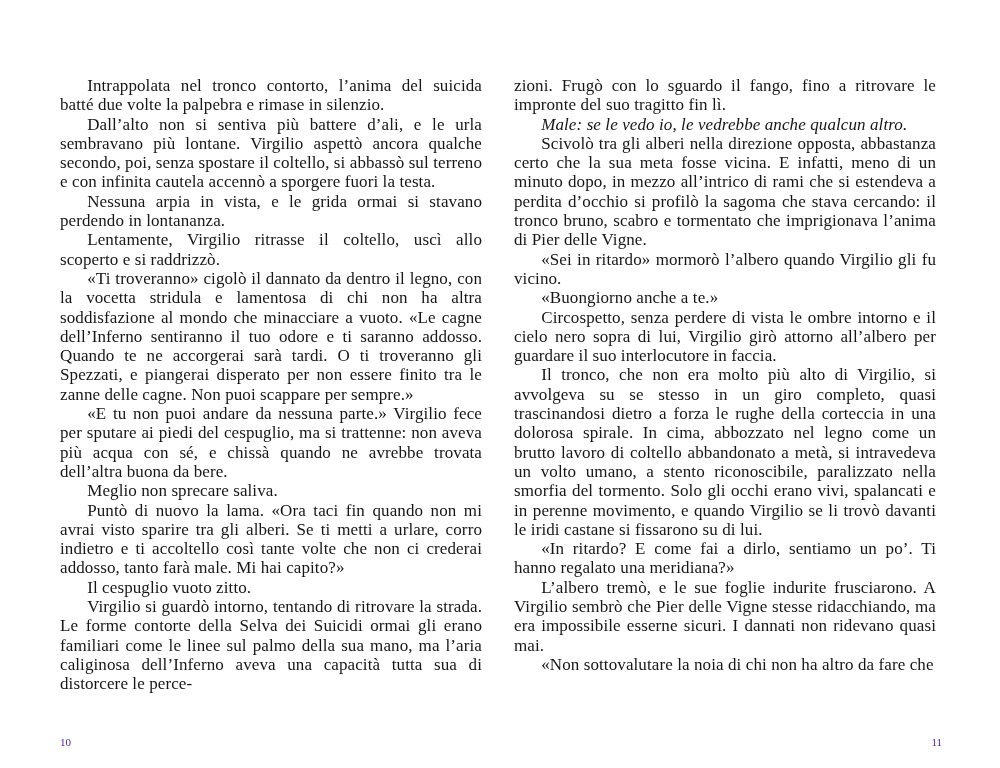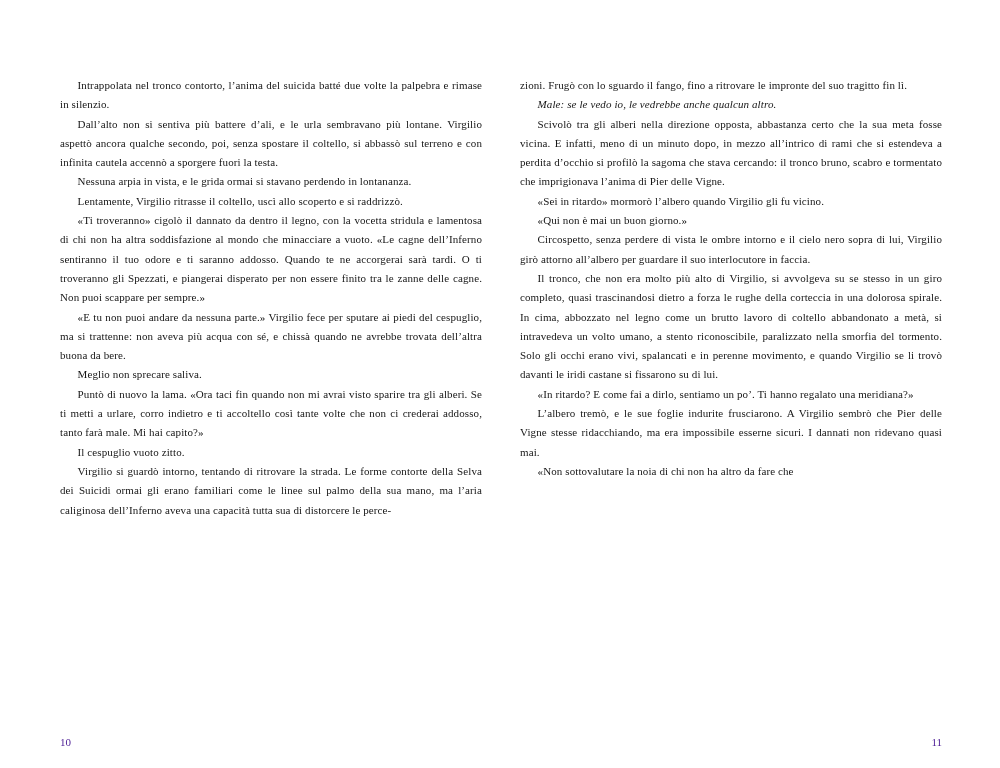--- a/index.html
+++ b/index.html
@@ -27,25 +27,25 @@
     height: 768px;
   }
   .page-left  { left: 0; }
   .page-right { left: 500px; }
   .page-text {
     position: absolute;
     top: 76px;
     width: 422px;
   }
   .page-left  .page-text { left: 60px; }
-  .page-right .page-text { left: 20px; }
+  .page-right .page-text { left: 14px; }
   .page-text p {
     margin: 0;
     padding: 0;
-    font-size: 11px;
+    font-size: 17px;
     line-height: 19.3px;
     text-align: justify;
     text-indent: 1.6em;
     letter-spacing: 0.1px;
   }
   .page-text p.no-indent { text-indent: 0; }
   .page-text p.italic { font-style: italic; }
   .page-number {
     position: absolute;
     top: 736px;
@@ -75,21 +75,21 @@
     </div>
     <div class="page-number">10</div>
   </div>
 
   <div class="page page-right">
     <div class="page-text">
       <p class="no-indent">zioni. Frugò con lo sguardo il fango, fino a ritrovare le impronte del suo tragitto fin lì.</p>
       <p class="italic">Male: se le vedo io, le vedrebbe anche qualcun altro.</p>
       <p>Scivolò tra gli alberi nella direzione opposta, abbastanza certo che la sua meta fosse vicina. E infatti, meno di un minuto dopo, in mezzo all’intrico di rami che si estendeva a perdita d’occhio si profilò la sagoma che stava cercando: il tronco bruno, scabro e tormentato che imprigionava l’anima di Pier delle Vigne.</p>
       <p>«Sei in ritardo» mormorò l’albero quando Virgilio gli fu vicino.</p>
-      <p>«Qui non è mai un buon giorno.»</p>
+      <p>«Buongiorno anche a te.»</p>
       <p>Circospetto, senza perdere di vista le ombre intorno e il cielo nero sopra di lui, Virgilio girò attorno all’albero per guardare il suo interlocutore in faccia.</p>
       <p>Il tronco, che non era molto più alto di Virgilio, si avvolgeva su se stesso in un giro completo, quasi trascinandosi dietro a forza le rughe della corteccia in una dolorosa spirale. In cima, abbozzato nel legno come un brutto lavoro di coltello abbandonato a metà, si intravedeva un volto umano, a stento riconoscibile, paralizzato nella smorfia del tormento. Solo gli occhi erano vivi, spalancati e in perenne movimento, e quando Virgilio se li trovò davanti le iridi castane si fissarono su di lui.</p>
       <p>«In ritardo? E come fai a dirlo, sentiamo un po’. Ti hanno regalato una meridiana?»</p>
       <p>L’albero tremò, e le sue foglie indurite frusciarono. A Virgilio sembrò che Pier delle Vigne stesse ridacchiando, ma era impossibile esserne sicuri. I dannati non ridevano quasi mai.</p>
       <p>«Non sottovalutare la noia di chi non ha altro da fare che</p>
     </div>
     <div class="page-number">11</div>
   </div>
 
 </div>

